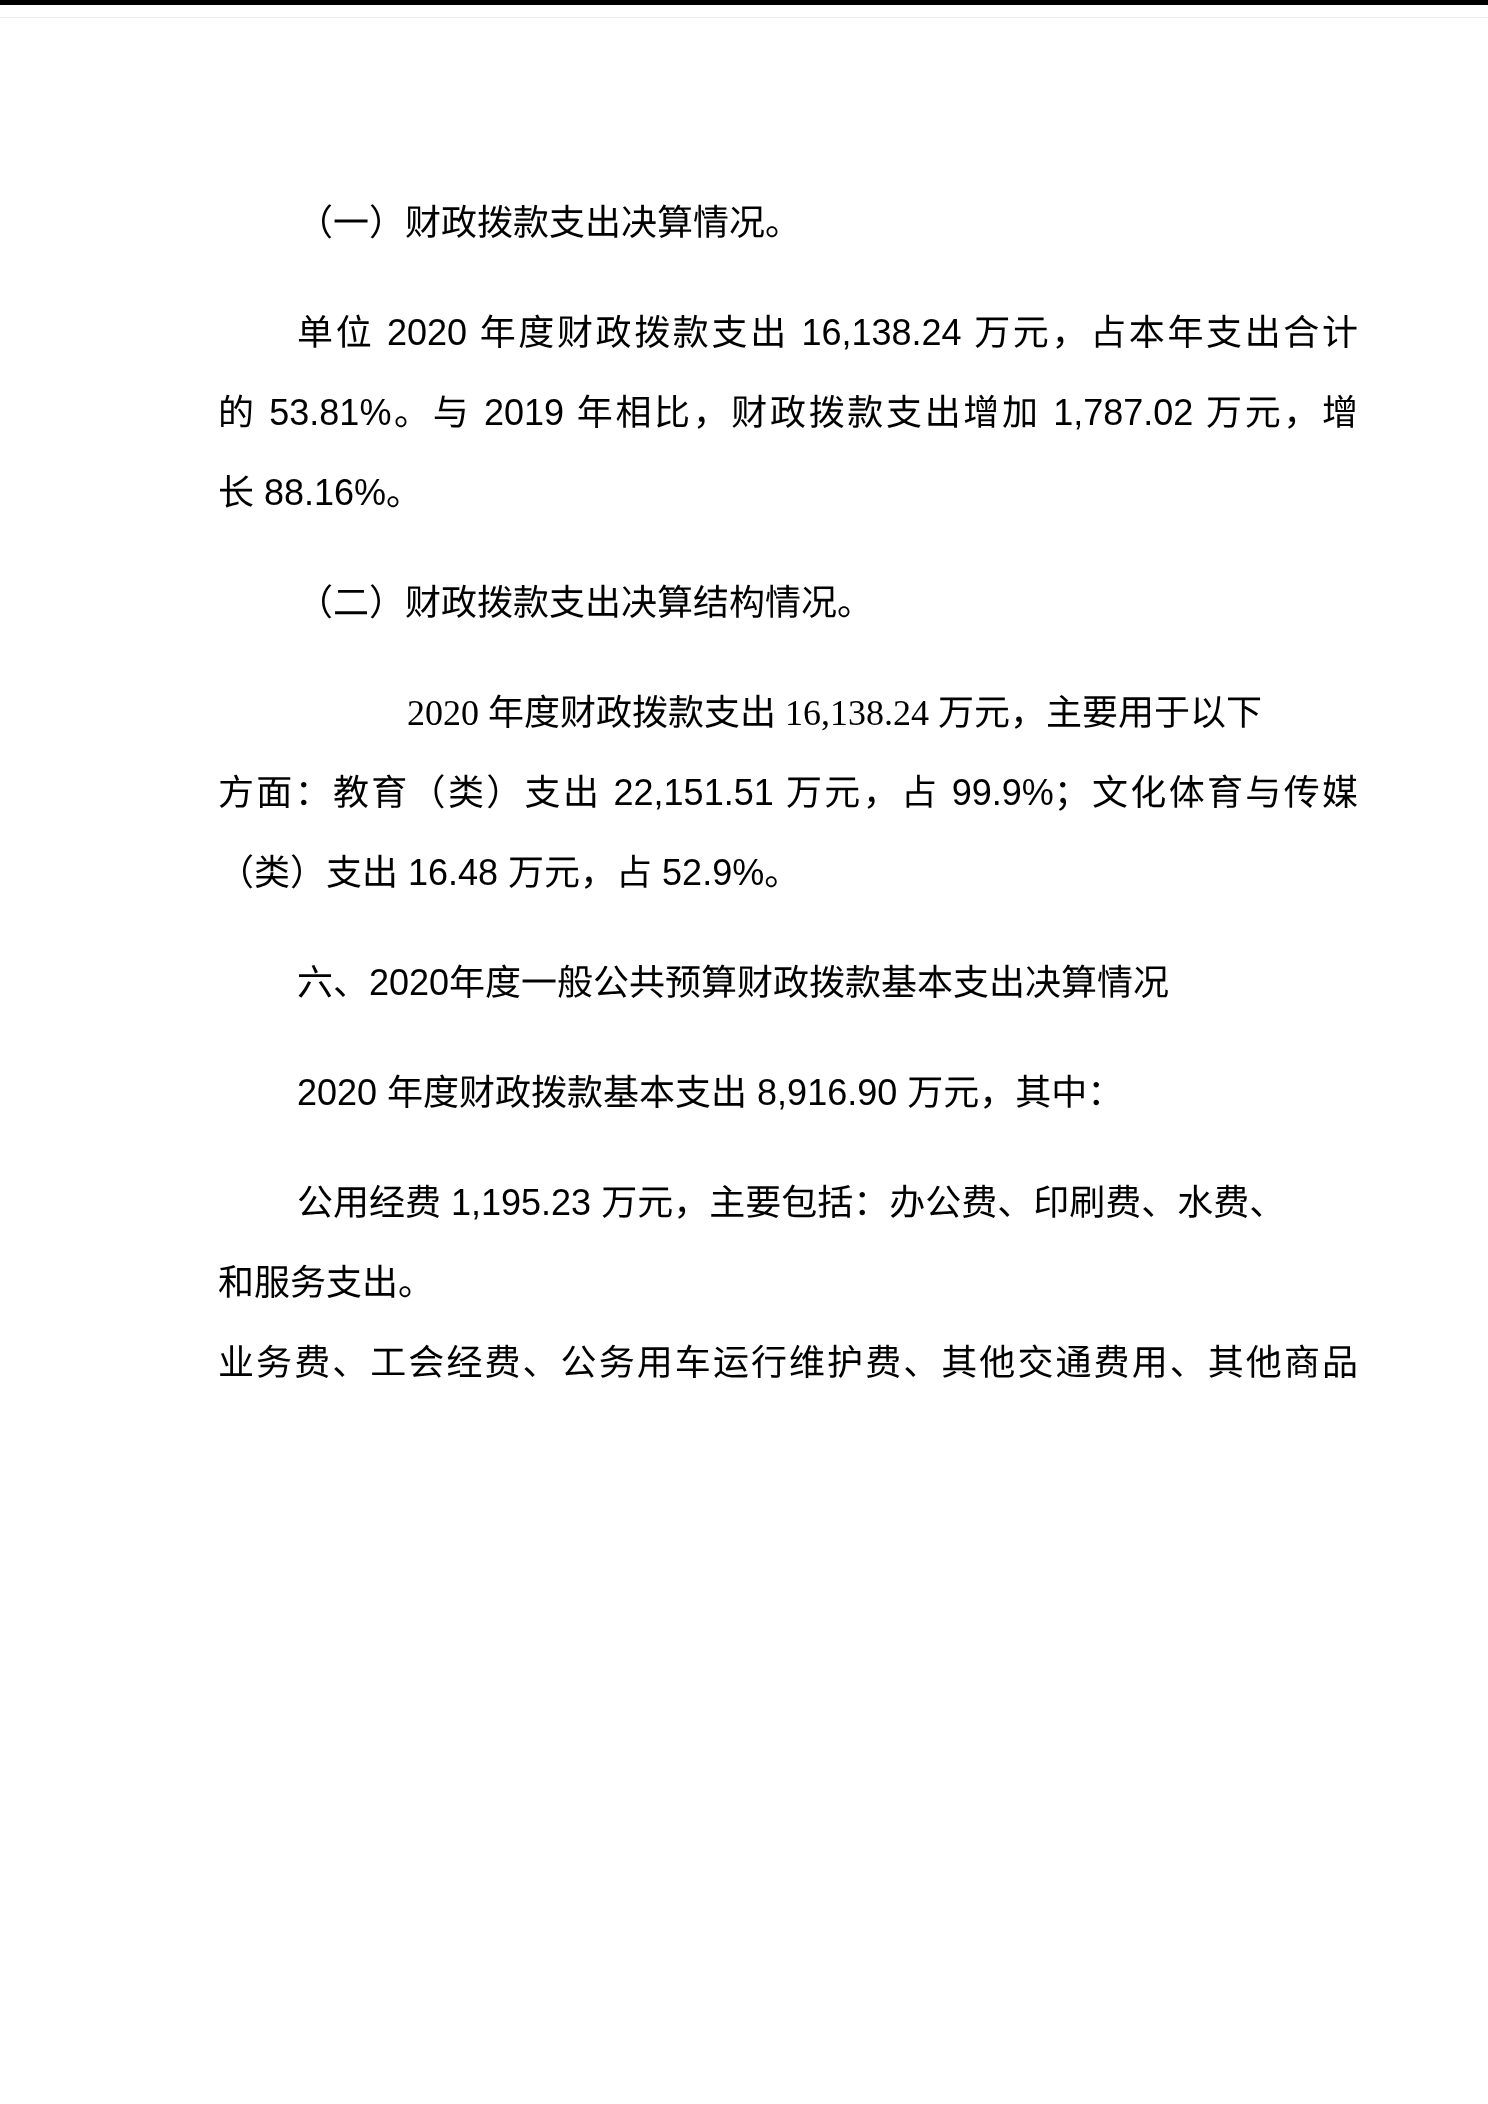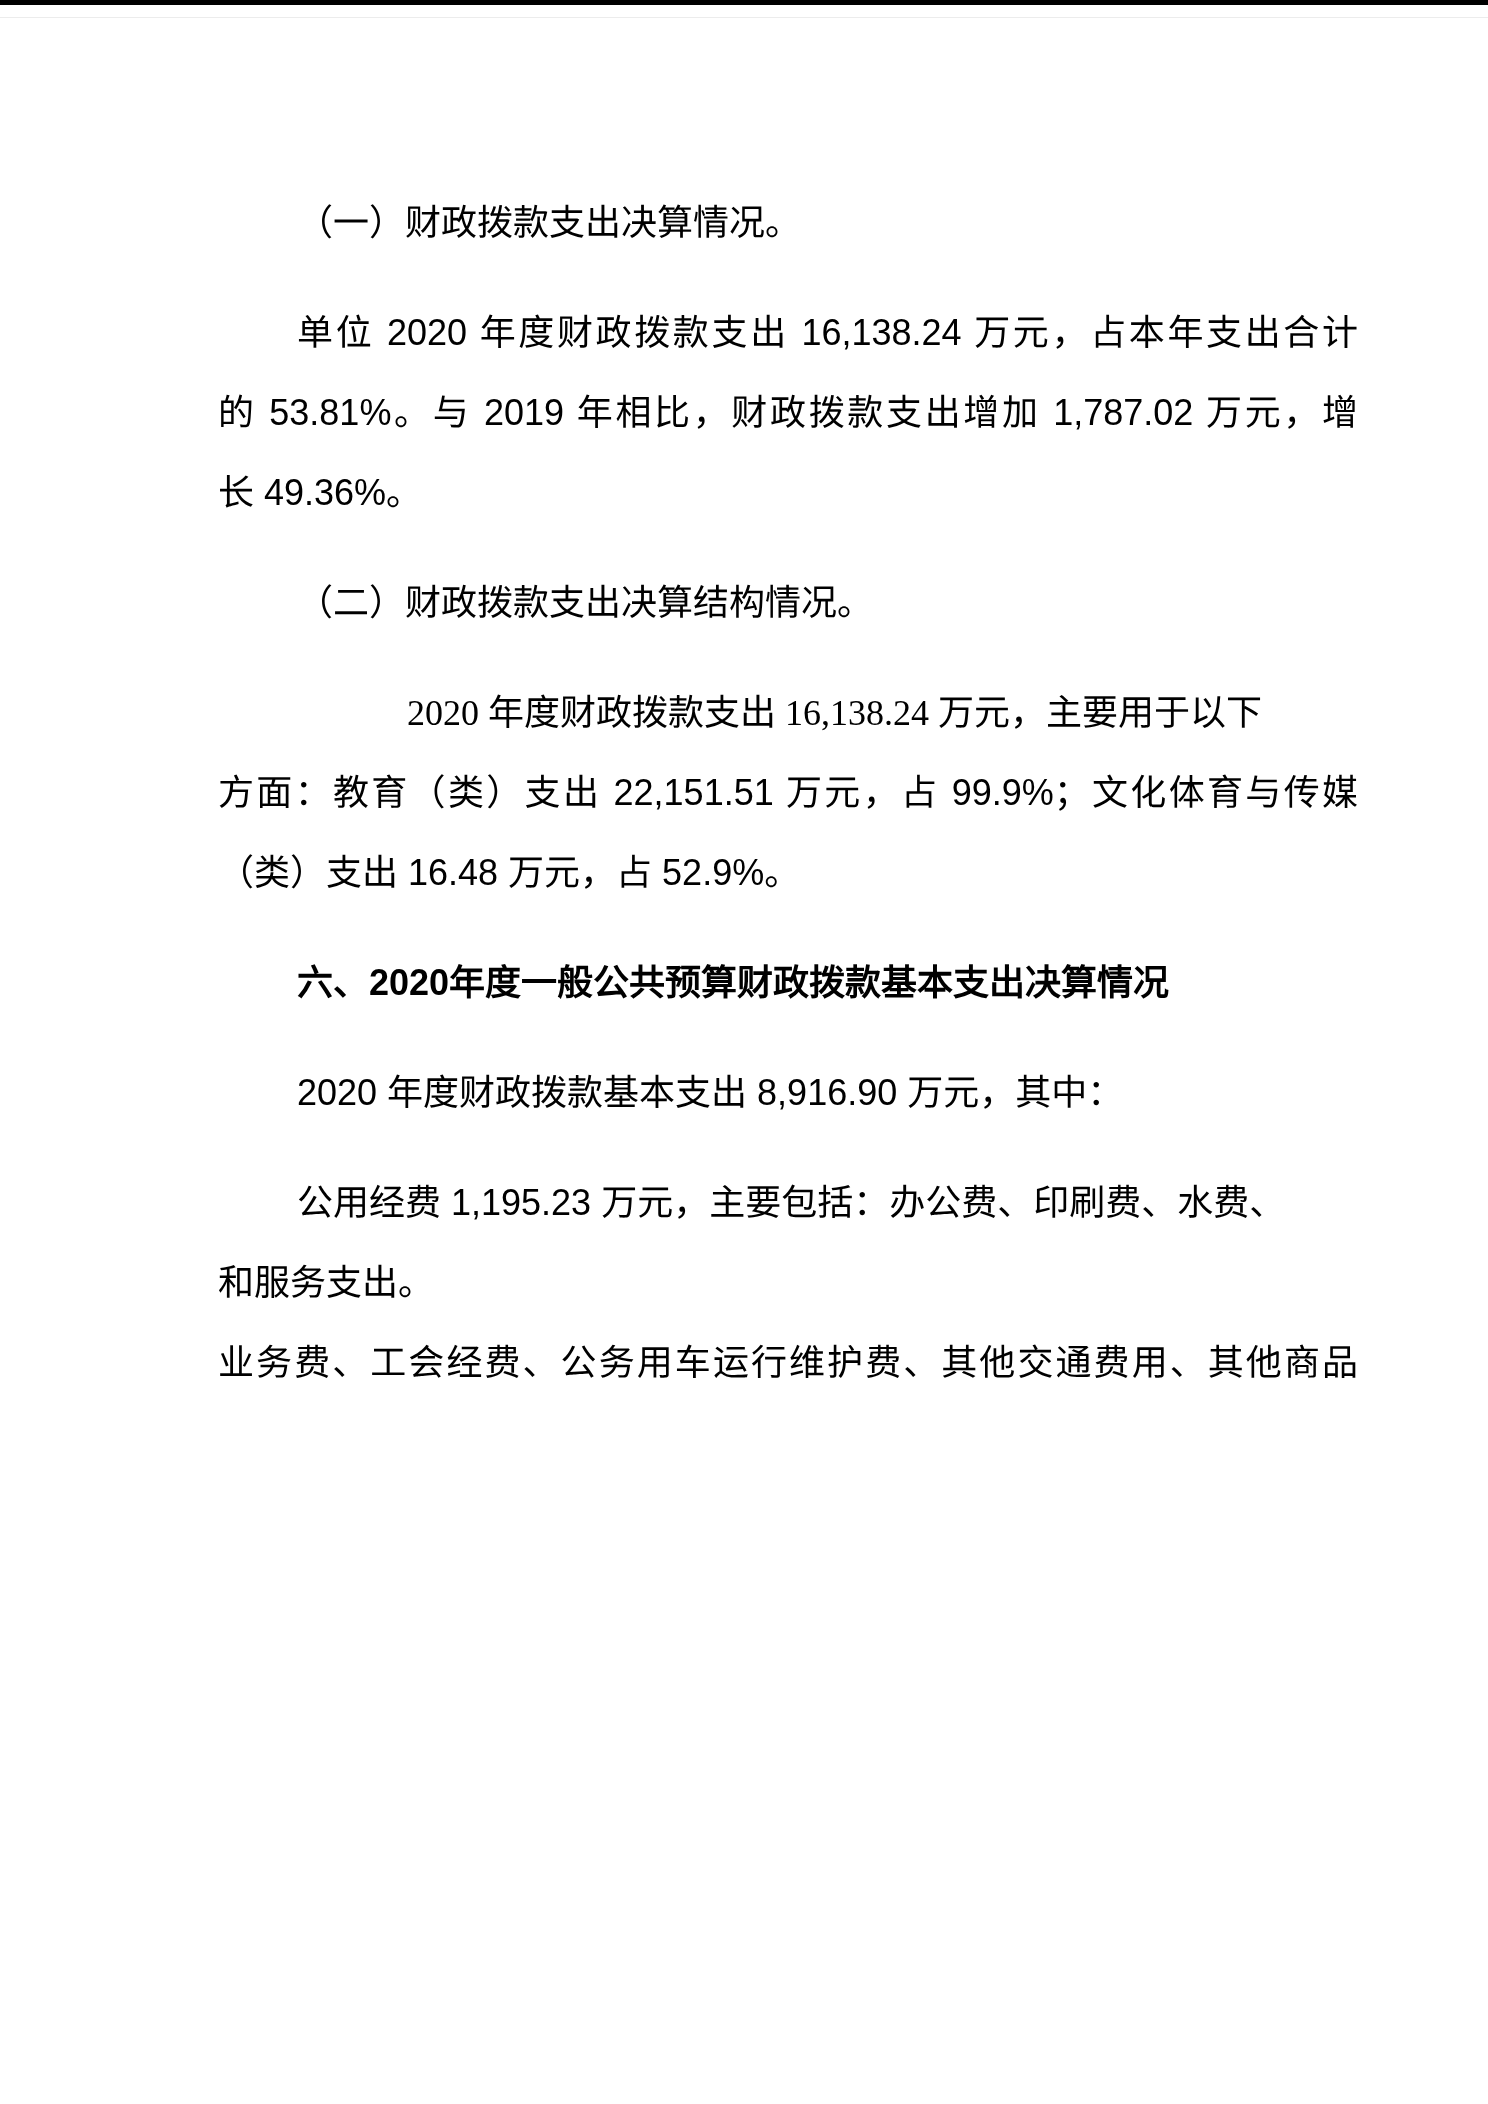--- a/index.html
+++ b/index.html
@@ -47,39 +47,39 @@
     white-space: nowrap;
     text-align: left;
   }
   .stretch {
     text-align: justify;
     text-align-last: justify;
     text-justify: inter-character;
   }
   .indent-std  { text-indent: 79px; }
   .indent-deep { text-indent: 189px; font-family: Liberation Serif, serif; }
-  .bold { font-weight: bold; }
+  .bold { font-weight: normal; }
 </style>
 </head>
 <body>
 
 <div class="page">
   <div class="top-bar"></div>
   <div class="top-bar-shadow"></div>
 
   <div class="content">
 
     <div class="para">
       <p class="line indent-std">（一）财政拨款支出决算情况。</p>
     </div>
 
     <div class="para">
       <p class="line indent-std stretch">单位 2020 年度财政拨款支出 16,138.24 万元，占本年支出合计</p>
       <p class="line stretch">的 53.81%。与 2019 年相比，财政拨款支出增加 1,787.02 万元，增</p>
-      <p class="line">长 49.36%。</p>
+      <p class="line">长 88.16%。</p>
     </div>
 
     <div class="para">
       <p class="line indent-std">（二）财政拨款支出决算结构情况。</p>
     </div>
 
     <div class="para">
       <p class="line indent-deep">2020 年度财政拨款支出 16,138.24 万元，主要用于以下</p>
       <p class="line stretch">方面：教育（类）支出 22,151.51 万元，占 99.9%；文化体育与传媒</p>
       <p class="line">（类）支出 16.48 万元，占 52.9%。</p>

